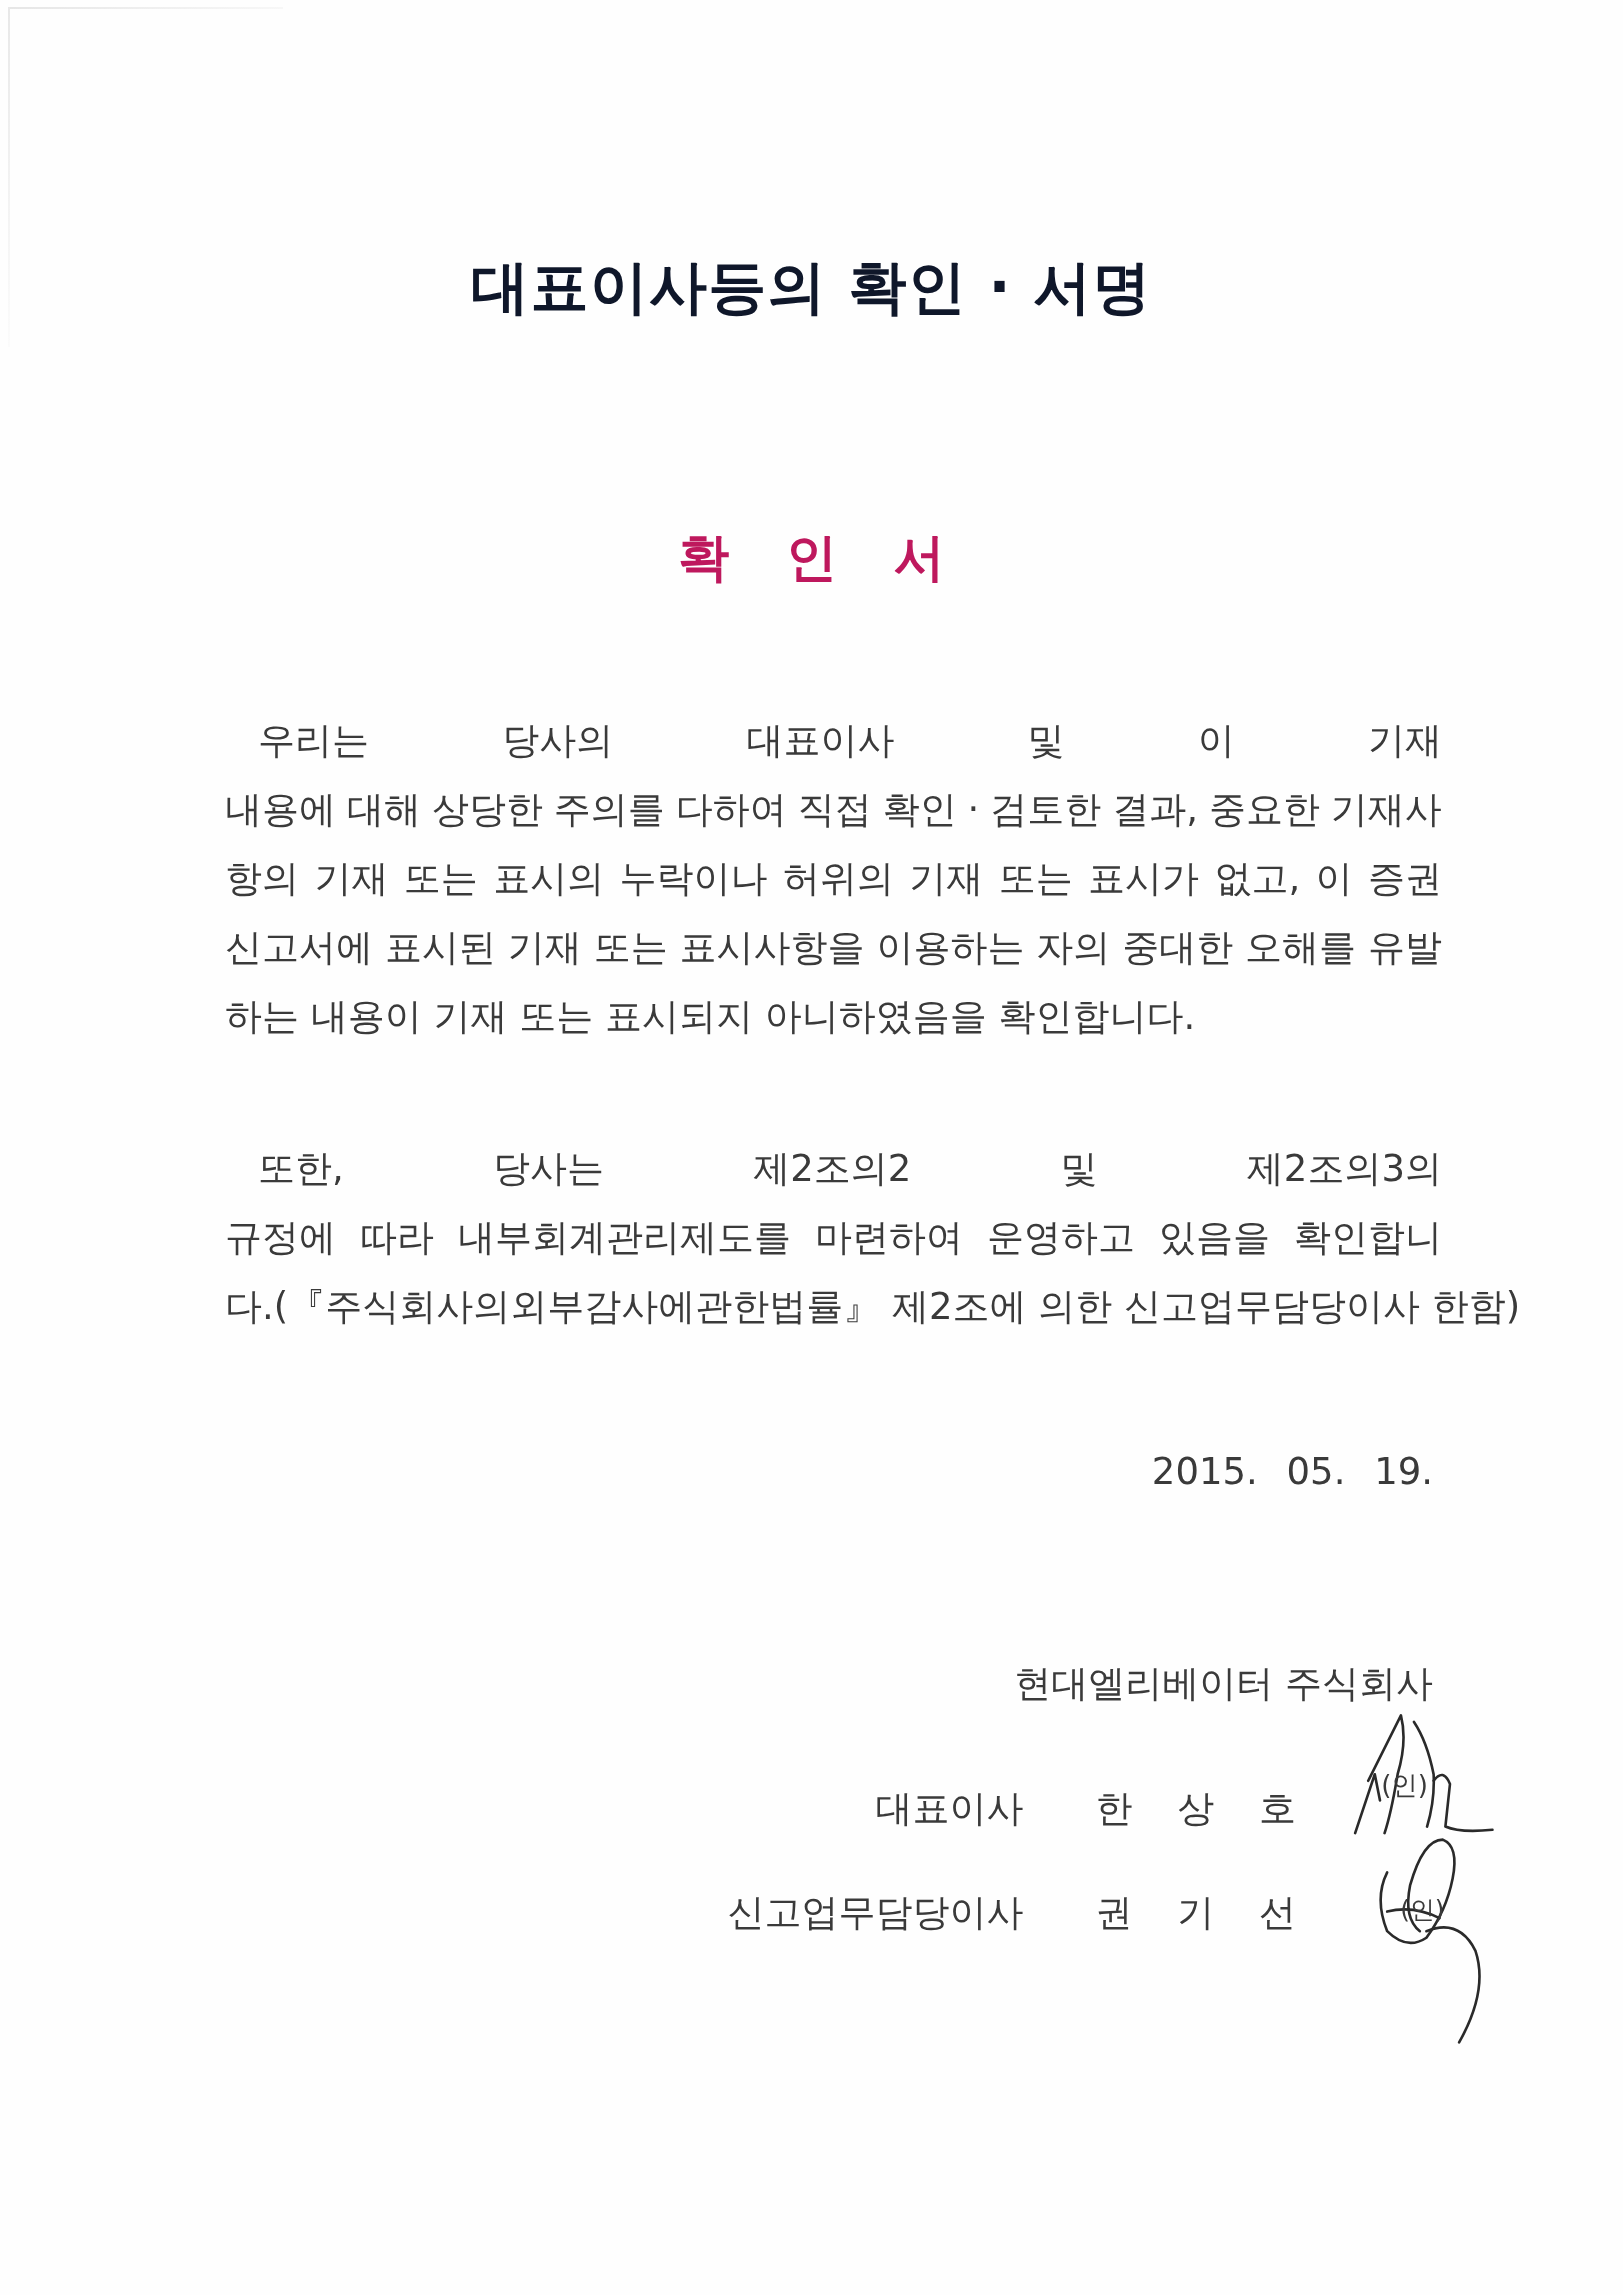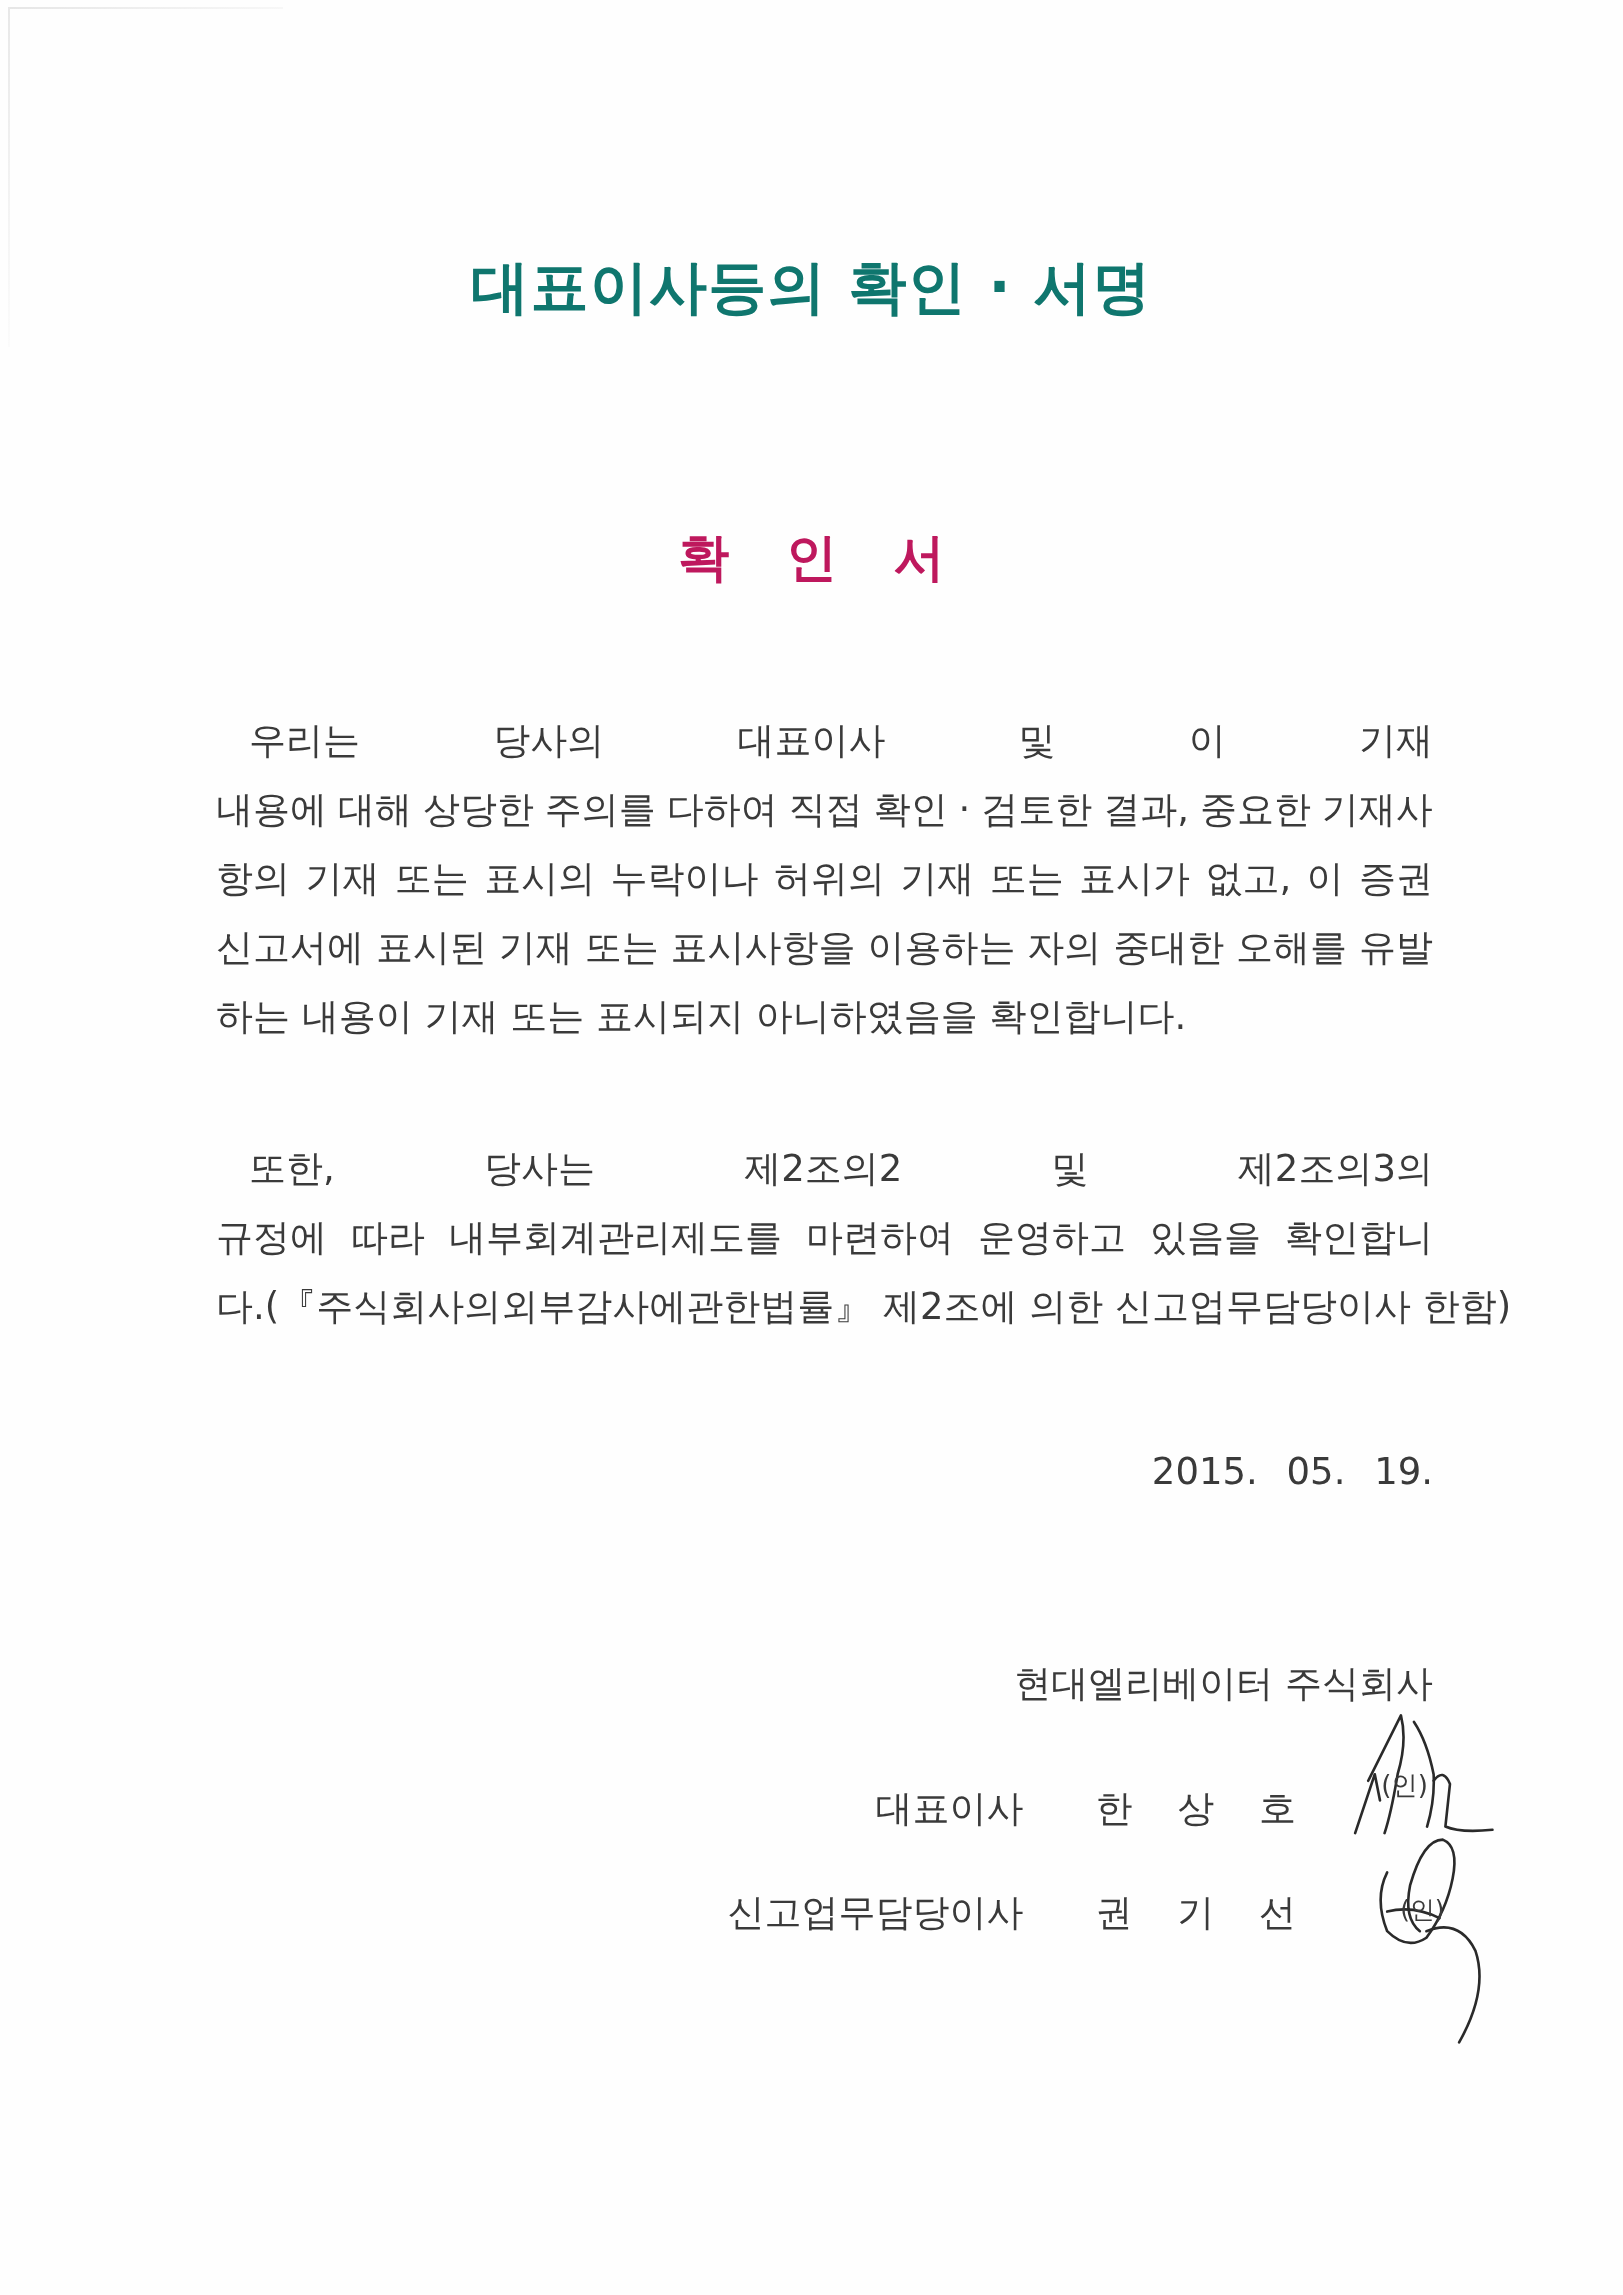--- a/index.html
+++ b/index.html
@@ -33,36 +33,36 @@
       width: 2px; height: 340px;
       background: linear-gradient(to bottom, #e8e8e8, #fbfbfb);
     }
     .title {
       position: absolute;
       left: 0; width: 1623px;
       top: 249px;
       text-align: center;
       font-size: 58px;
       font-weight: bold;
-      color: #0f766e;
+      color: #0f172a;
       letter-spacing: 1.3px;
     }
     .subtitle {
       position: absolute;
       left: 0; width: 1623px;
       top: 524px;
       text-align: center;
       font-size: 51px;
       font-weight: bold;
       color: #be185d;
       word-spacing: 39px;
     }
     .para {
       position: absolute;
-      left: 216px;
+      left: 225px;
       width: 1217px;
     }
     .para .line {
       height: 69px;
       line-height: 69px;
       font-size: 37px;
       white-space: nowrap;
       display: flex;
       justify-content: space-between;
     }

